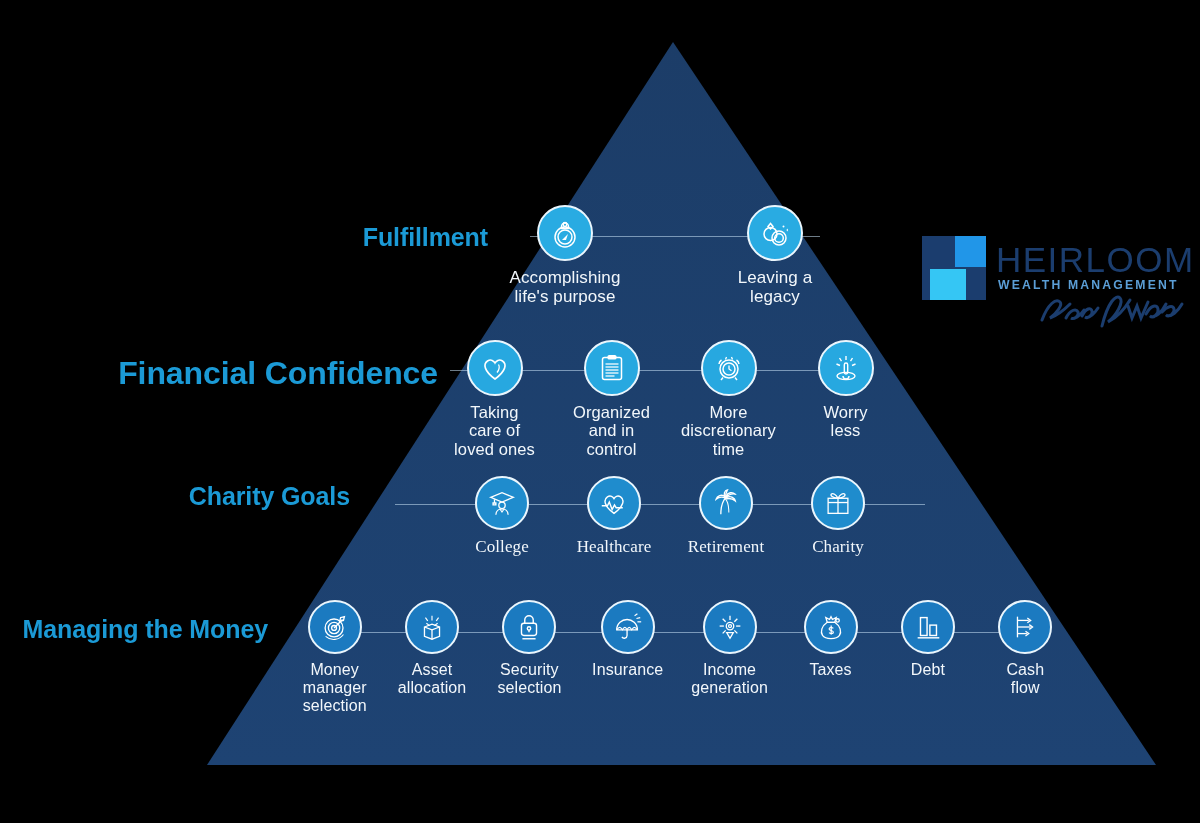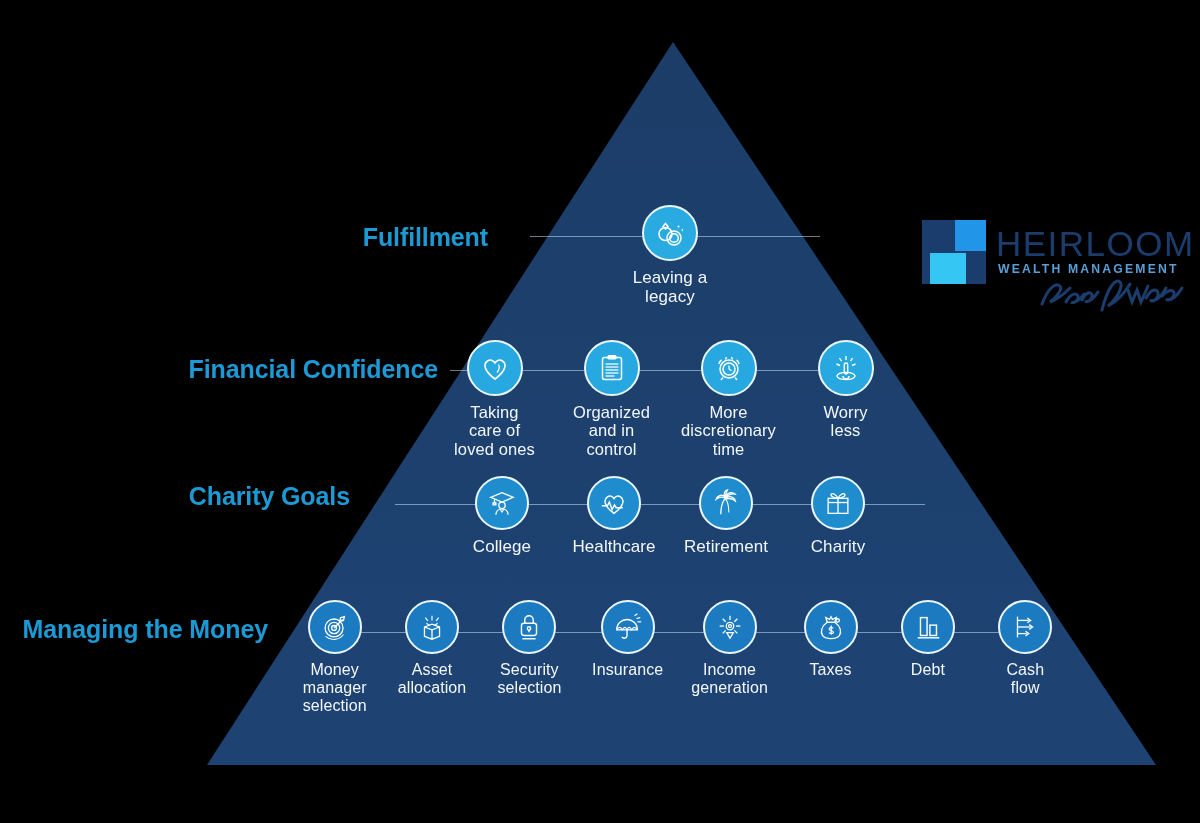--- a/index.html
+++ b/index.html
@@ -21,42 +21,42 @@
 
   
   #tier1{left:440px;top:205px;width:460px;gap:70px;}
   #tier1 .bubble{width:56px;height:56px;background:#29abe2;border:2.5px solid #eaf6fd;}
   #tier1 .node{width:140px;}
 
   #tier2{left:420px;top:340px;width:500px;gap:24px;}
   #tier2 .bubble{width:56px;height:56px;background:#27a8e0;border:2.5px solid #eaf6fd;}
   #tier2 .node{width:93px;}
 
-  #tier3{left:390px;top:476px;width:560px;gap:37px;}
+  #tier3{left:390px;top:476px;width:560px;gap:37px;font-family:Liberation Serif, serif;}
   #tier3 .bubble{width:54px;height:54px;background:#1f8ccd;border:2.5px solid #eaf6fd;}
   #tier3 .node{width:75px;}
 
   #tier4{left:300px;top:600px;width:760px;gap:28px;}
   #tier4 .bubble{width:54px;height:54px;background:#1b7ac0;border:2.5px solid #eaf6fd;}
   #tier4 .node{width:77px;}
   #tier4 .cap{font-size:16px;}
 
   
   .conn{position:absolute;height:1px;background:rgba(200,225,245,.55);z-index:1;}
 
   
   .tlabel{position:absolute;color:#1b9ad6;font-weight:bold;text-align:right;
           letter-spacing:-.1px;line-height:1;white-space:nowrap;}
   #lab1{right:712px;top:225px;font-size:25px;}
-  #lab2{right:762px;top:357px;font-size:25px;}
+  #lab2{right:762px;top:357px;font-size:32px;}
   #lab3{right:850px;top:484px;font-size:25px;}
   #lab4{right:932px;top:617px;font-size:25px;}
 
   
-  #logo{position:absolute;left:922px;top:220px;width:268px;height:104px;}
+  #logo{position:absolute;left:922px;top:236px;width:268px;height:104px;}
   .lg-mark{position:absolute;left:0;top:0;width:64px;height:64px;background:#1b3d6e;}
   .lg-sq-top{position:absolute;left:33px;top:0px;width:31px;height:31px;background:#2196e8;}
   .lg-sq-bot{position:absolute;left:8px;top:33px;width:36px;height:31px;background:#35c6f4;}
   .lg-word{position:absolute;left:74px;top:4px;font-size:35px;letter-spacing:1.5px;
            color:#1b3d6e;font-family:"Liberation Sans",sans-serif;font-weight:300;}
   .lg-sub{position:absolute;left:76px;top:42px;font-size:12.2px;letter-spacing:2.2px;
           color:#5b9ed6;font-weight:bold;}
   .lg-sig{position:absolute;left:114px;top:56px;width:150px;height:42px;}
 
   
@@ -86,20 +86,33 @@
   <div class="conn" style="left:395px;top:504px;width:530px;"></div>
   <div class="conn" style="left:310px;top:632px;width:740px;"></div>
 
   <div class="tlabel" id="lab1">Fulfillment</div>
   <div class="tlabel" id="lab2">Financial Confidence</div>
   <div class="tlabel" id="lab3">Charity Goals</div>
   <div class="tlabel" id="lab4">Managing the Money</div>
 
   <div class="tier" id="tier1">
 
+    <div class="node">
+      <div class="bubble">
+        <svg width="34" height="34" viewBox="0 0 34 34" fill="none" stroke="#ffffff" stroke-width="1.5">
+          <circle cx="17" cy="21" r="10"></circle>
+          <circle cx="17" cy="21" r="7"></circle>
+          <path d="M14 24 L20 18 L18 24 Z" fill="#ffffff" stroke="none"></path>
+          <path d="M13.5 10.5 a3.5 3.5 0 0 1 7 0 v2 h-7 z"></path>
+          <rect x="15.3" y="6.5" width="3.4" height="4" rx="1.7"></rect>
+        </svg>
+      </div>
+      <div class="cap">Accomplishing
+life's purpose</div>
+    </div>
 
     <div class="node">
       <div class="bubble">
         <svg width="34" height="34" viewBox="0 0 34 34" fill="none" stroke="#ffffff" stroke-width="1.5">
           <circle cx="12.5" cy="18" r="6.5"></circle>
           <circle cx="21" cy="22" r="7"></circle>
           <circle cx="21" cy="22" r="4.3"></circle>
           <path d="M10 10.5 l2.5-3 l2.5 3 l-2.5 2.5 z"></path>
           <circle cx="25.5" cy="10.5" r="1" fill="#ffffff" stroke="none"></circle>
           <path d="M28.5 14 l.8-1.6 l.8 1.6 l-.8 1.6 z" fill="#ffffff" stroke="none"></path>

